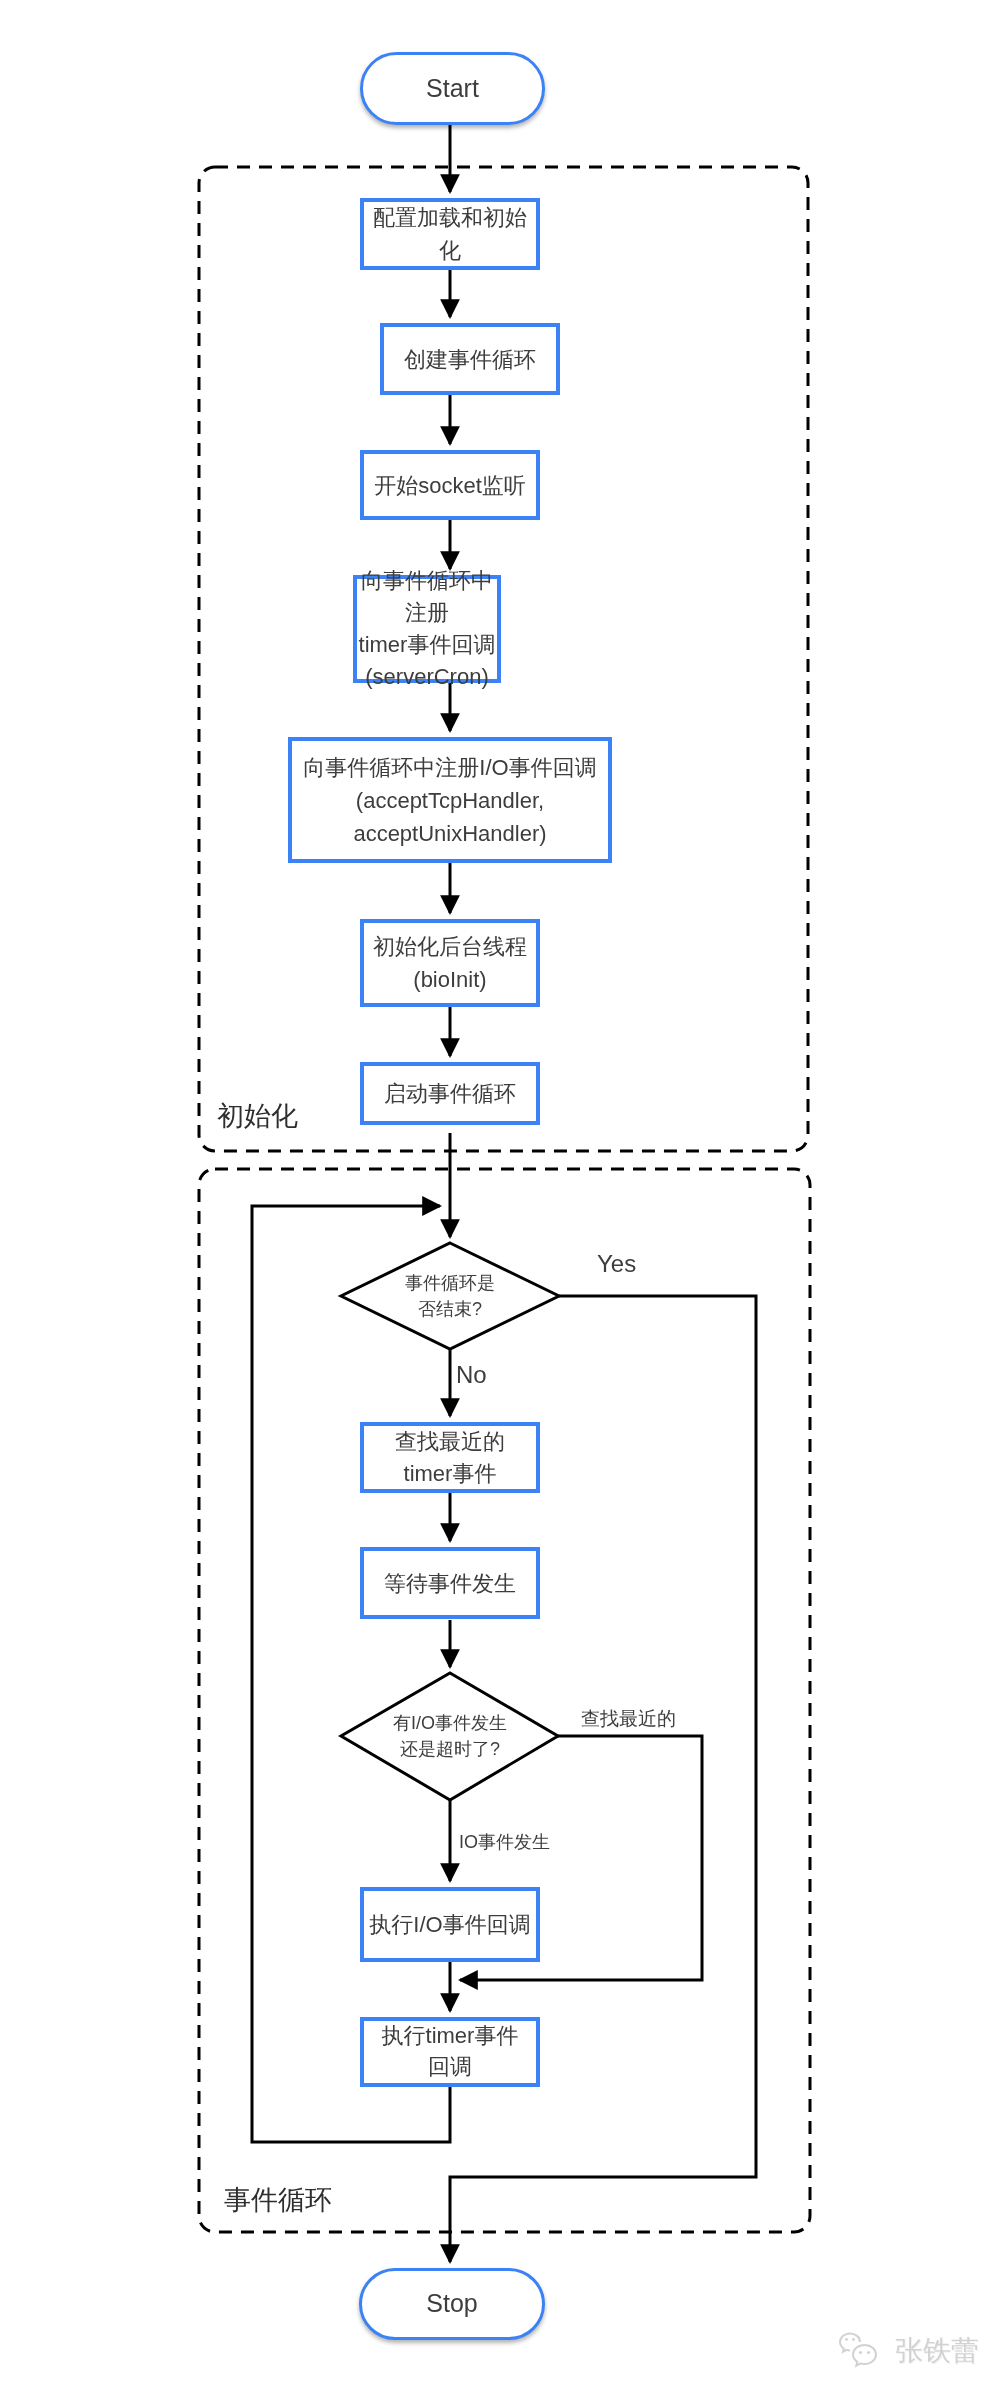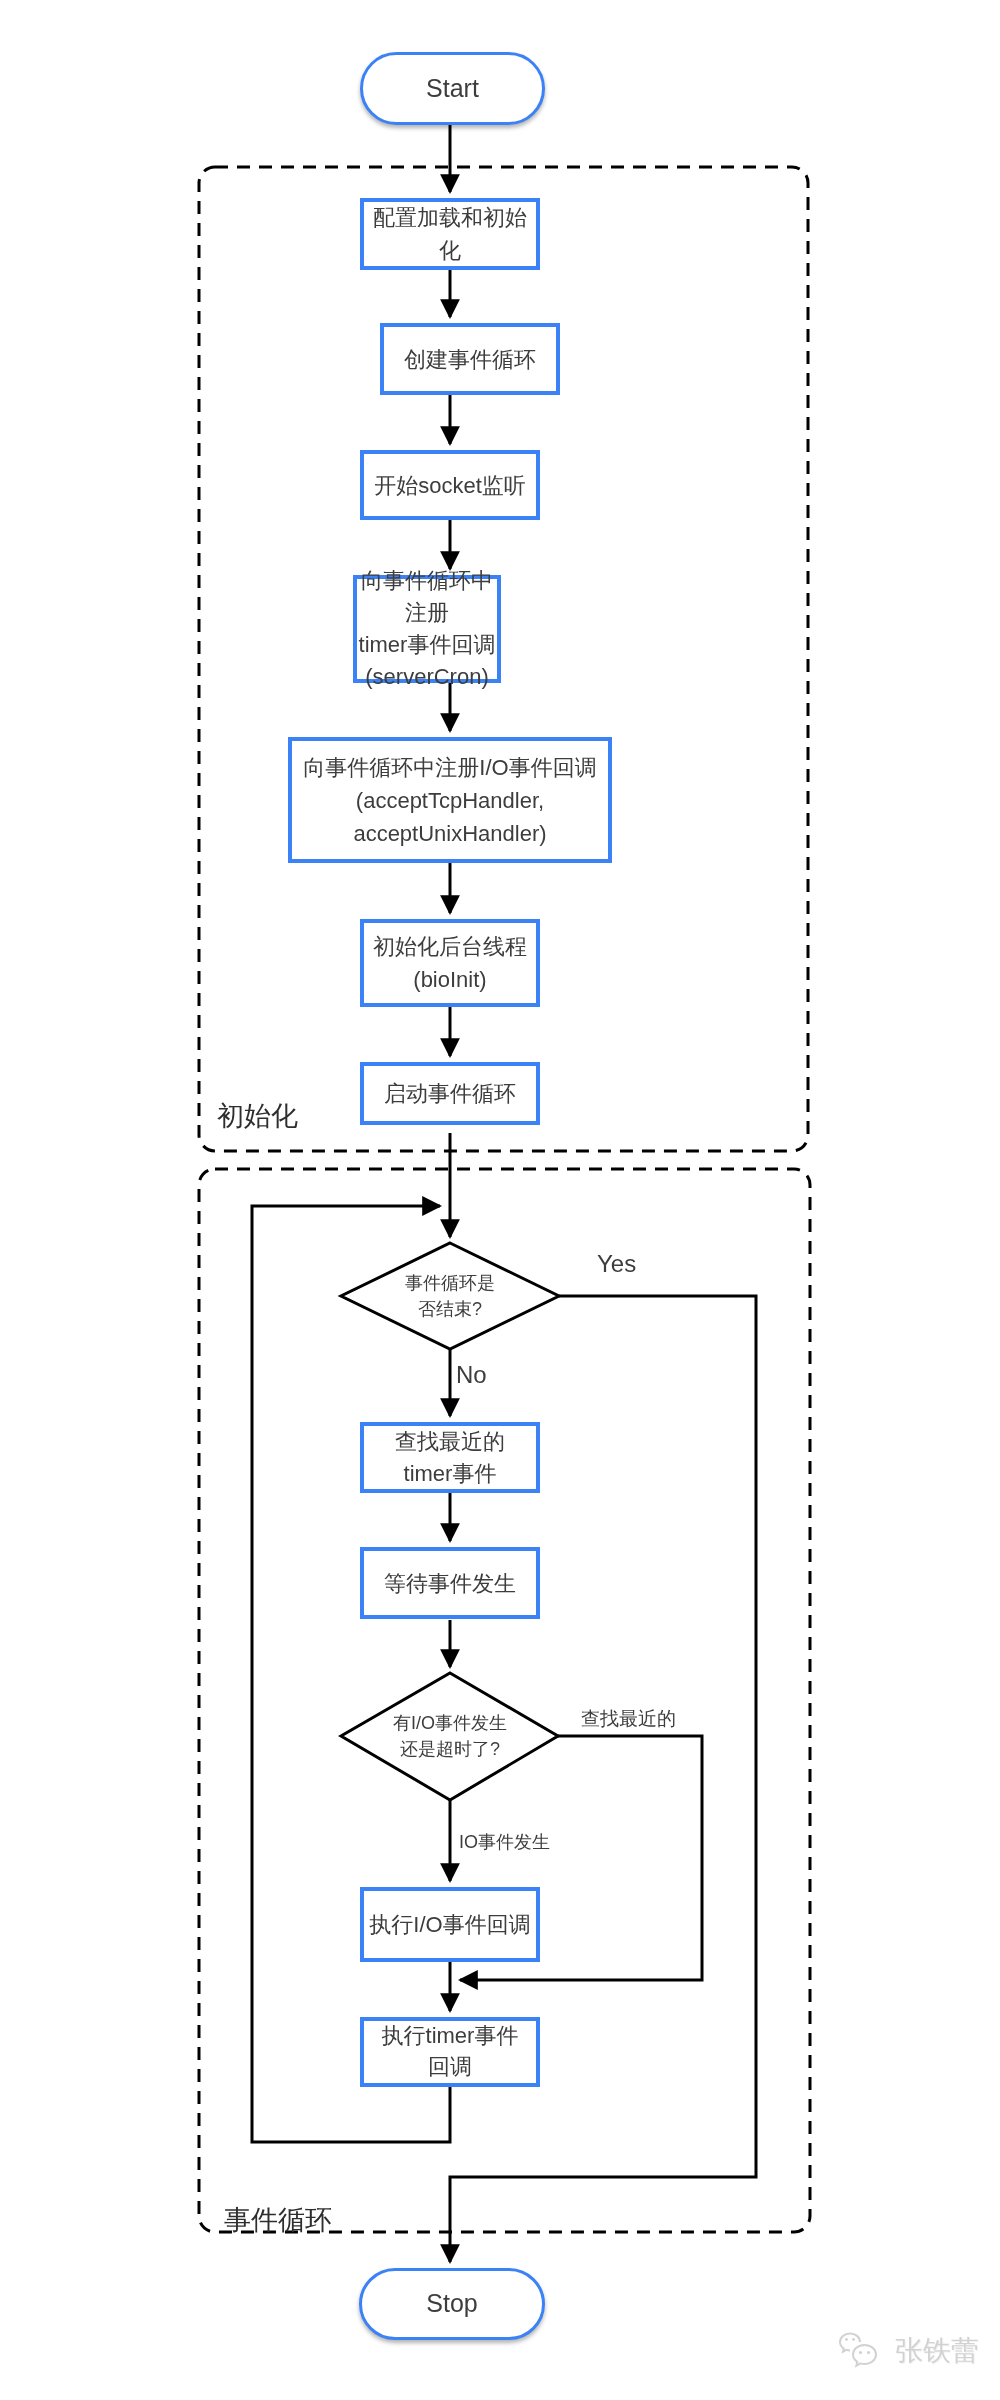--- a/index.html
+++ b/index.html
@@ -134,21 +134,21 @@
 否结束?</div>
   <div class="diamond-label" style="left:348px; top:1700px; width:204px; height:72px;">有I/O事件发生
 还是超时了?</div>
 
   <div class="edge-label" style="left:597px; top:1250px; font-size:24px;">Yes</div>
   <div class="edge-label" style="left:456px; top:1361px; font-size:24px;">No</div>
   <div class="edge-label" style="left:581px; top:1706px; font-size:19px;">查找最近的</div>
   <div class="edge-label" style="left:459px; top:1830px; font-size:18px;">IO事件发生</div>
 
   <div class="group-label" style="left:217px; top:1098px;">初始化</div>
-  <div class="group-label" style="left:224px; top:2182px;margin-top:20px;">事件循环</div>
+  <div class="group-label" style="left:224px; top:2182px;">事件循环</div>
 
   <div class="watermark">
     <svg width="48" height="42" viewBox="0 0 48 42">
       <g fill="none" stroke="#d2d2d2" stroke-width="2">
         <path d="M22,12 c0,-5 -4.5,-8.5 -10,-8.5 c-5.5,0 -10,3.8 -10,8.5 c0,2.7 1.5,5 3.8,6.6 l-0.8,3.2 l3.4,-1.9 c1.1,0.3 2.3,0.5 3.6,0.5"></path>
         <path d="M15,24.5 c0,-5.3 5.1,-9.5 11.5,-9.5 c6.4,0 11.5,4.2 11.5,9.5 c0,5.3 -5.1,9.5 -11.5,9.5 c-1.4,0 -2.8,-0.2 -4,-0.6 l-4.2,2.3 l1,-3.9 c-2.6,-1.7 -4.3,-4.3 -4.3,-7.3 z"></path>
       </g>
       <g fill="#d2d2d2">
         <circle cx="8.5" cy="9.5" r="1.4"></circle>
         <circle cx="15.5" cy="9.5" r="1.4"></circle>

